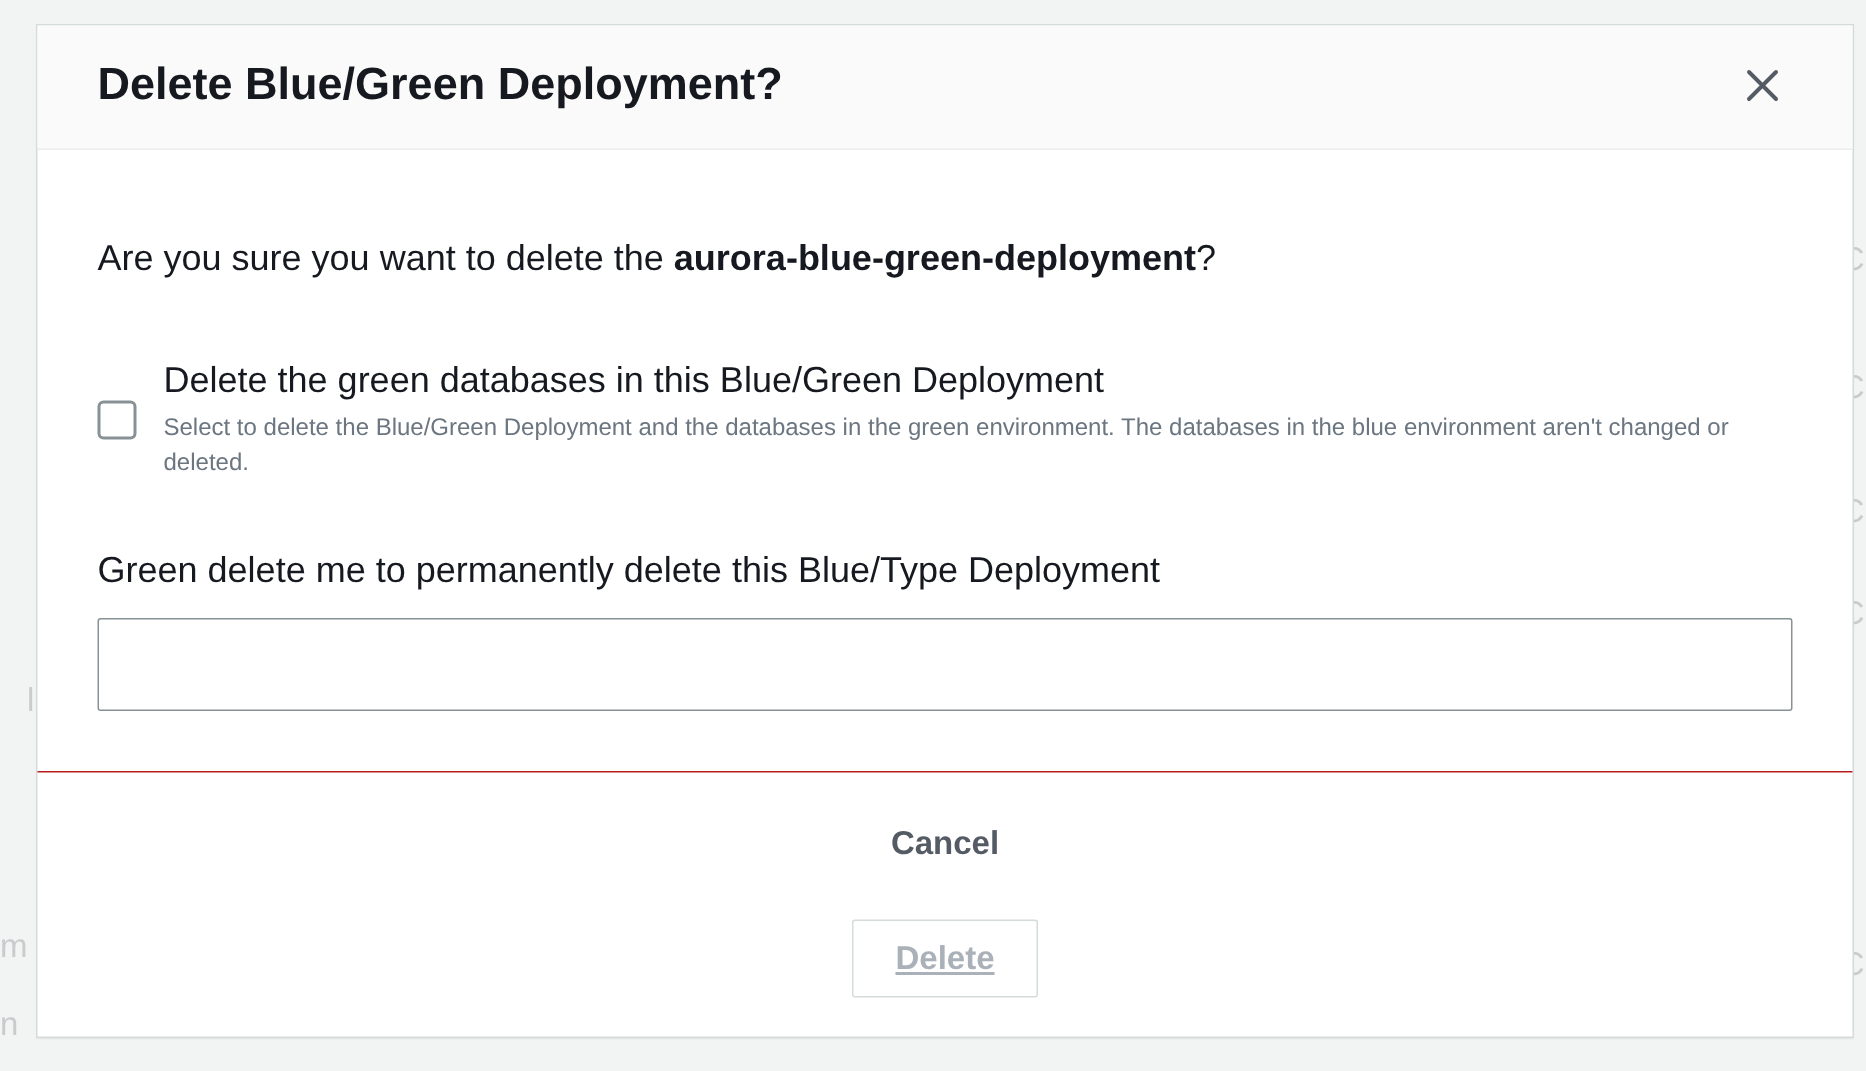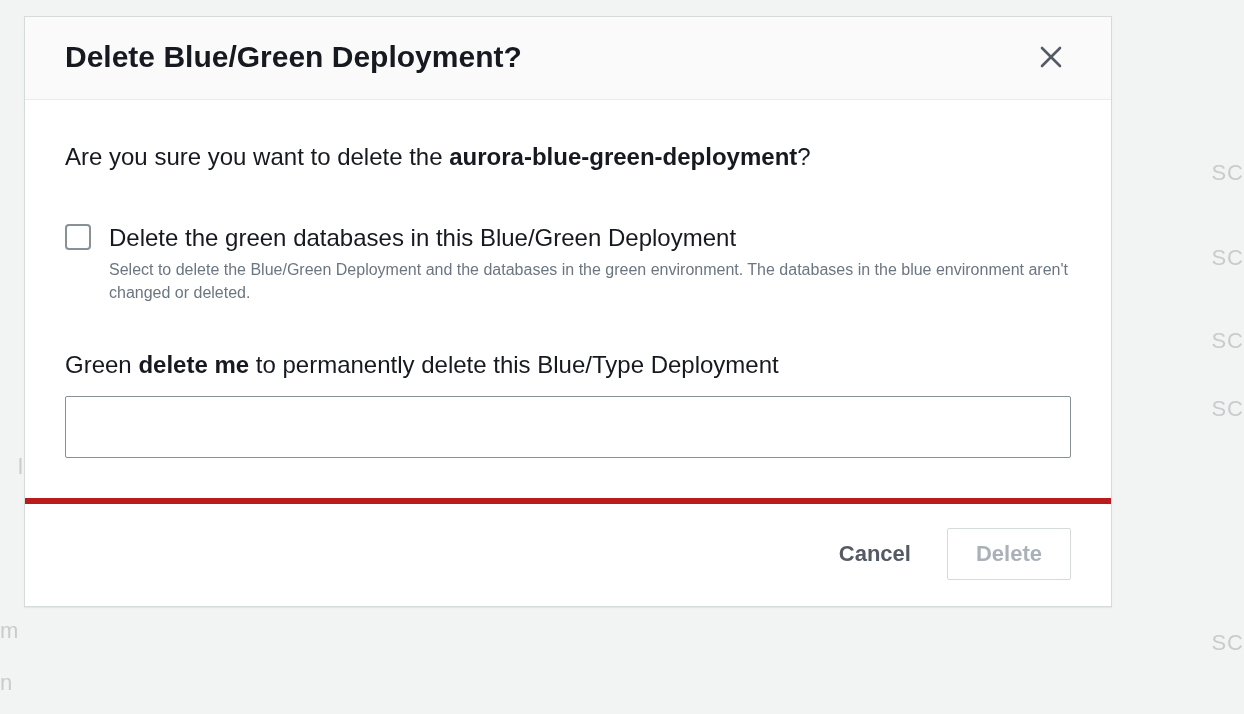--- a/index.html
+++ b/index.html
@@ -25,21 +25,21 @@
   }
   .bg-hints span {
     position: absolute;
     white-space: nowrap;
   }
 
   .modal {
     position: absolute;
     left: 24px;
     top: 16px;
-    width: 1088px;
+    width: 1212px;
     background: #ffffff;
     border: 1px solid #d5dbdb;
     box-shadow: 0 1px 1px rgba(0,0,0,0.05);
   }
 
   .modal-header {
     display: flex;
     align-items: center;
     justify-content: space-between;
     padding: 20px 40px 22px 40px;
@@ -62,28 +62,28 @@
   }
   .close-btn svg { display: block; }
 
   .modal-body {
     padding: 40px 40px 40px 40px;
   }
 
   .confirm-line {
     font-size: 24px;
     line-height: 1.4;
-    margin: 0 0 48px 0;
+    margin: 16px 0 48px 0;
     color: #16191f;
   }
   .confirm-line b { font-weight: 700; }
 
   .opt-row {
     display: flex;
-    align-items: flex-start;
+    align-items: center;
     gap: 18px;
     margin-bottom: 44px;
   }
   .chk {
     appearance: none;
     -webkit-appearance: none;
     width: 26px;
     height: 26px;
     border: 2px solid #879196;
     border-radius: 4px;
@@ -109,59 +109,61 @@
     color: #6b7680;
     margin: 0;
   }
 
   .type-label {
     font-size: 24px;
     line-height: 1.4;
     margin: 0 0 14px 0;
     color: #16191f;
   }
-  .type-label b { font-weight: 700; }
+  .type-label b { font-weight: 400; }
 
   .confirm-input {
     width: 100%;
     height: 62px;
     border: 1px solid #879196;
     border-radius: 2px;
     font-size: 20px;
     padding: 0 14px;
     background: #fff;
     color: #16191f;
   }
 
   .modal-footer {
-    border-top: 6px solid #b91c1c;
+    border-top: 1px solid #b91c1c;
     padding: 24px 40px 26px 40px;
     display: flex;
     justify-content: flex-end;
     align-items: center;
     gap: 28px;
+    flex-direction: column;
   }
   .btn-cancel {
     background: none;
     border: none;
     font-size: 22px;
     font-weight: 700;
     color: #545b64;
     cursor: pointer;
     padding: 10px 8px;
   }
   .btn-delete {
     font-size: 22px;
     font-weight: 700;
     padding: 12px 28px;
     border: 1px solid #d5dbdb;
     border-radius: 2px;
     background: #ffffff;
     color: #aab1b8;
     cursor: not-allowed;
+    text-decoration: underline;
   }
 </style>
 </head>
 <body>
 
 <div class="bg-hints">
   <span style="right:0; top:160px;">SC</span>
   <span style="right:0; top:245px;">SC</span>
   <span style="right:0; top:328px;">SC</span>
   <span style="right:0; top:396px;">SC</span>

